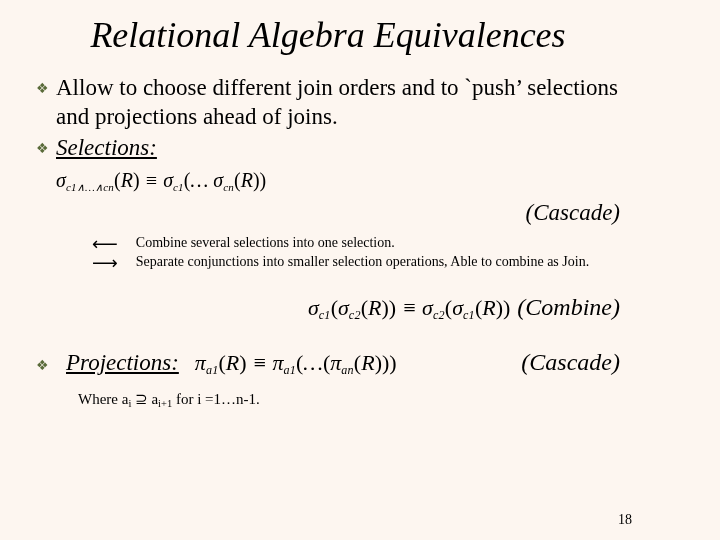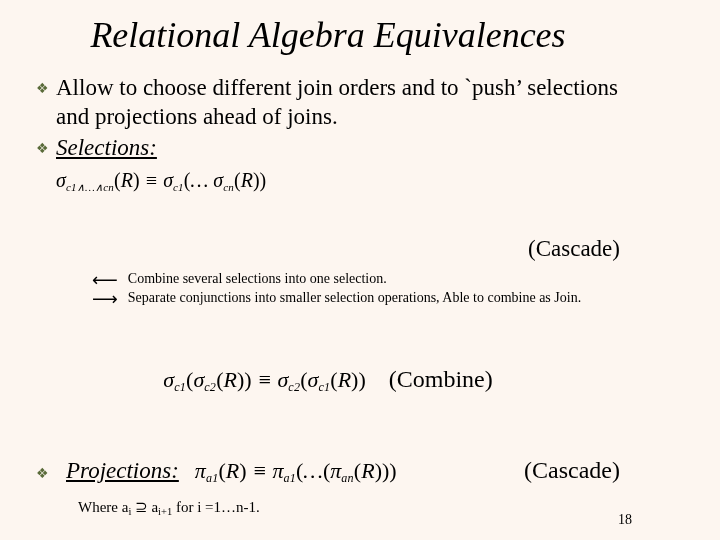--- a/index.html
+++ b/index.html
@@ -48,23 +48,23 @@
     flex-wrap: wrap;
     align-items: baseline;
     gap: 6px;
     flex-direction: column;
   }
   .sel-label {
     font-style: italic;
     text-decoration: underline;
   }
   .rhs-label {
+    font-style: italic;
     margin-left: auto;
     font-size: 23px;
-    margin-top: 36px;
   }
   .formula {
     font-style: italic;
     font-size: 20px;
     white-space: nowrap;
   }
   .sigma, .pi { font-style: italic; }
   .sub {
     font-size: 0.55em;
     font-style: italic;
@@ -84,26 +84,26 @@
     gap: 12px;
   }
   .arrow {
     flex: 0 0 auto;
     font-size: 18px;
     line-height: 1;
     color: #000;
     margin-top: 1px;
     letter-spacing: -2px;
   }
-  .note-text { flex: 1 1 auto; }
+  .note-text { flex: 1 1 auto; margin-left: 8px; }
   .commute-block {
     display: flex;
     align-items: baseline;
-    justify-content: center;
-    gap: 23px;
+    justify-content: flex-end;
+    gap: 7px;
     margin: 22px 0 28px 0;
   }
   .commute-block .formula { font-size: 22px; }
   .commute-block .rhs-label { margin-left: 0; font-size: 24px; }
   .proj-row {
     display: flex;
     align-items: baseline;
     gap: 10px;
     margin-top: 6px;
   }

